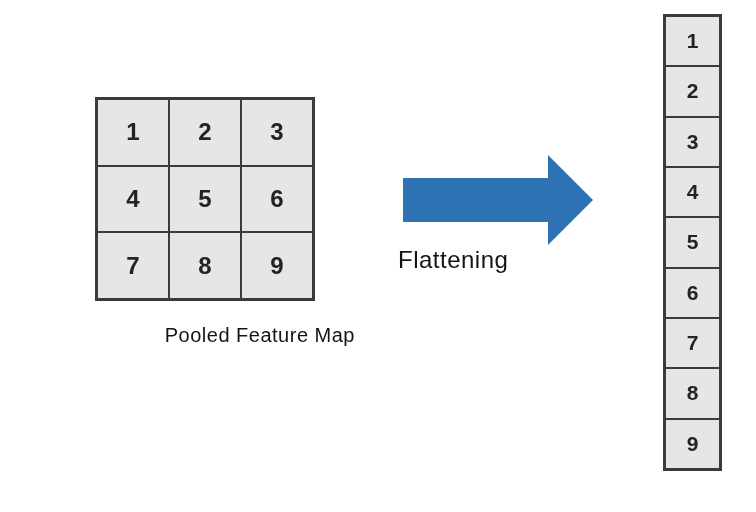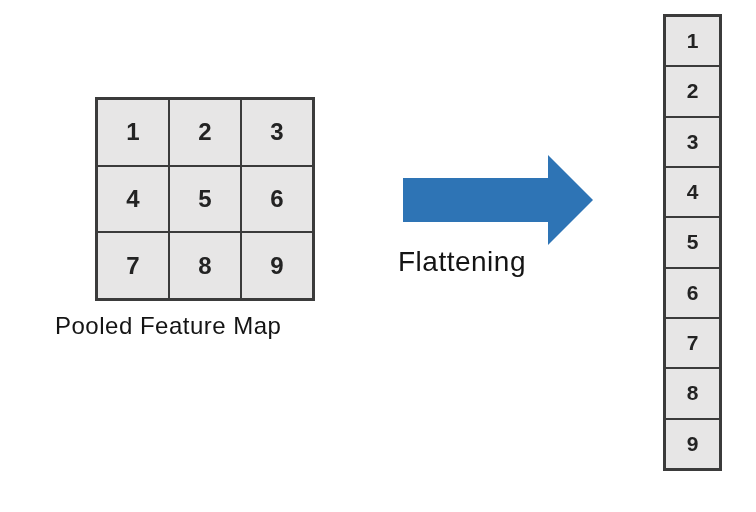--- a/index.html
+++ b/index.html
@@ -36,43 +36,43 @@
     align-items: center;
     justify-content: center;
     font-size: 24px;
     font-weight: 700;
     color: #232323;
   }
 
   .pooled-label {
     position: absolute;
     left: 55px;
-    top: 312px;
+    top: 324px;
     width: 300px;
-    text-align: left;
-    font-size: 24px;
+    text-align: right;
+    font-size: 20px;
     font-weight: 400;
     color: #141414;
     letter-spacing: 0.5px;
   }
 
   
   .arrow-svg {
     position: absolute;
     left: 403px;
     top: 155px;
     width: 190px;
     height: 90px;
   }
 
   .arrow-label {
     position: absolute;
     left: 398px;
     top: 246px;
-    font-size: 28px;
+    font-size: 24px;
     font-weight: 400;
     color: #141414;
     letter-spacing: 0.5px;
   }
 
   
   .vector-col {
     position: absolute;
     left: 663px;
     top: 14px;

